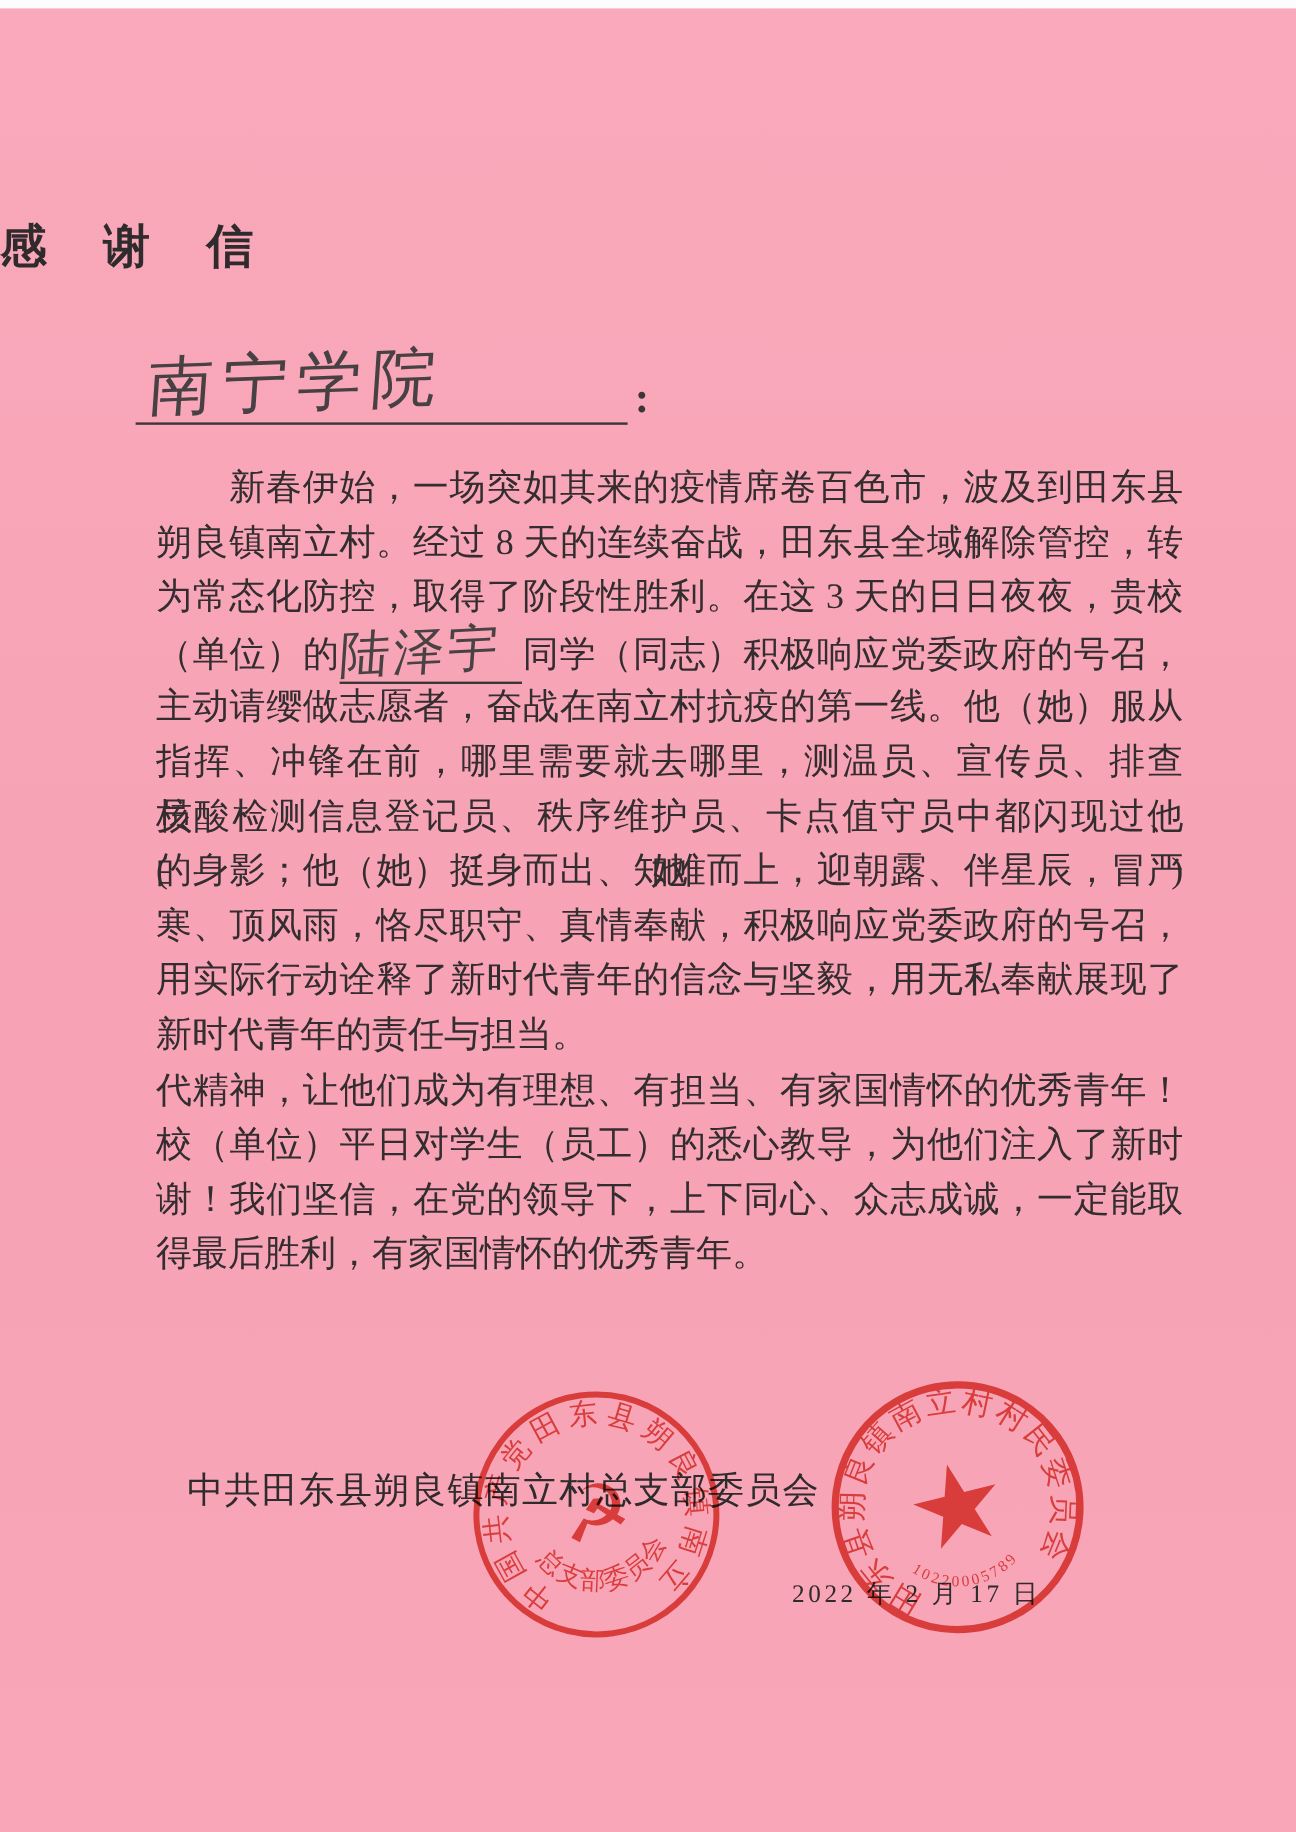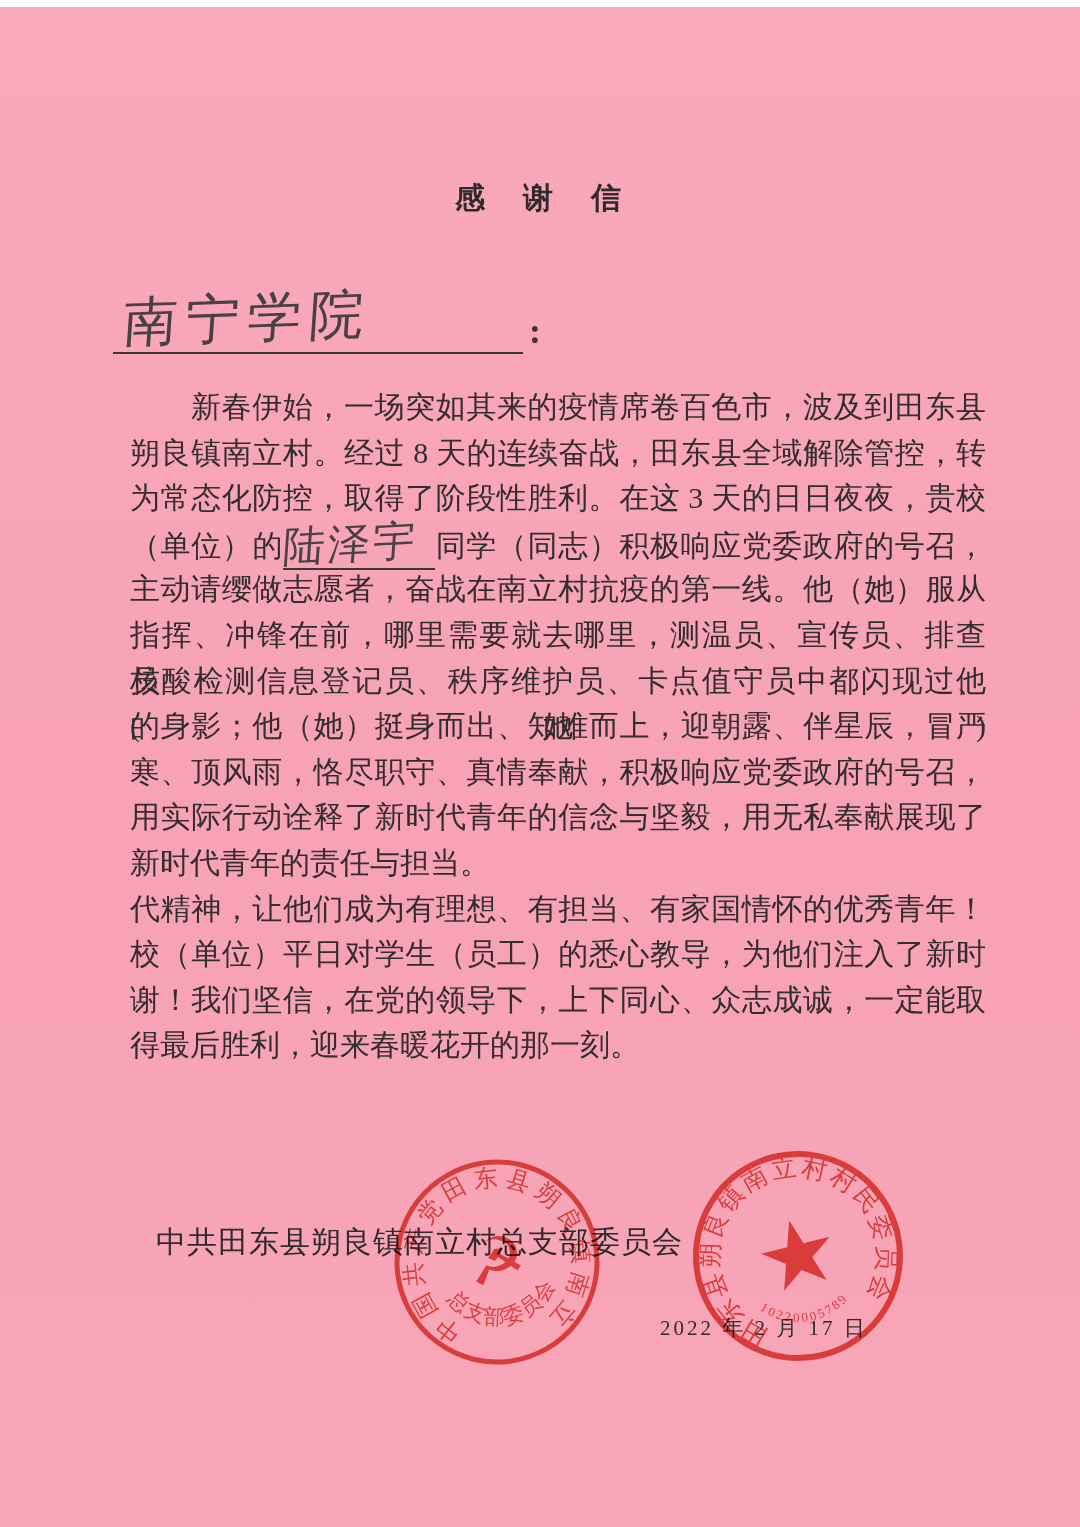--- a/index.html
+++ b/index.html
@@ -11,22 +11,22 @@
     font-family:"Liberation Serif","DejaVu Serif",serif;
     color:#332d2f;
     overflow:hidden;
   }
   .scan-edge-top {
     position:absolute; top:0; left:0; width:100%; height:7px;
     background:#fcfcfc;
   }
   .letter-title {
     position:absolute; top:178px; left:0; width:100%;
-    text-align:center;
-    font-size:30px; font-weight:bold; letter-spacing:4px;
+    text-align:left;
+    font-size:39px; font-weight:bold; letter-spacing:4px;
     color:#2f2a2c;
   }
   .recipient-underline {
     position:absolute; left:113px; top:286px;
     width:410px; height:66px;
     border-bottom:2px solid #3c3638;
   }
   .recipient-name {
     position:absolute; left:8px; bottom:-8px;
     font-size:54px; letter-spacing:8px;
@@ -116,21 +116,21 @@
     <div class="line">主动请缨做志愿者，奋战在南立村抗疫的第一线。他（她）服从</div>
     <div class="line">指挥、冲锋在前，哪里需要就去哪里，测温员、宣传员、排查员、</div>
     <div class="line">核酸检测信息登记员、秩序维护员、卡点值守员中都闪现过他(她)</div>
     <div class="line">的身影；他（她）挺身而出、知难而上，迎朝露、伴星辰，冒严</div>
     <div class="line">寒、顶风雨，恪尽职守、真情奉献，积极响应党委政府的号召，</div>
     <div class="line">用实际行动诠释了新时代青年的信念与坚毅，用无私奉献展现了</div>
     <div class="line no-stretch">新时代青年的责任与担当。</div>
     <div class="line">代精神，让他们成为有理想、有担当、有家国情怀的优秀青年！</div>
     <div class="line">校（单位）平日对学生（员工）的悉心教导，为他们注入了新时</div>
     <div class="line">谢！我们坚信，在党的领导下，上下同心、众志成诚，一定能取</div>
-    <div class="line no-stretch">得最后胜利，迎来春暖花开的那一刻。</div>
+    <div class="line no-stretch">得最后胜利，有家国情怀的优秀青年。</div>
   </div>
 
   <div class="signature-left">中共田东县朔良镇南立村总支部委员会</div>
   <div class="letter-date">2022 年 2 月 17 日</div>
 
   <div class="stamp stamp-party">
     <svg viewBox="0 0 240 240">
       <g transform="rotate(-8 120 120)" fill="#d93a2b">
         <circle cx="120" cy="120" r="100" fill="none" stroke="#d93a2b" stroke-width="5"></circle>
         <defs>

